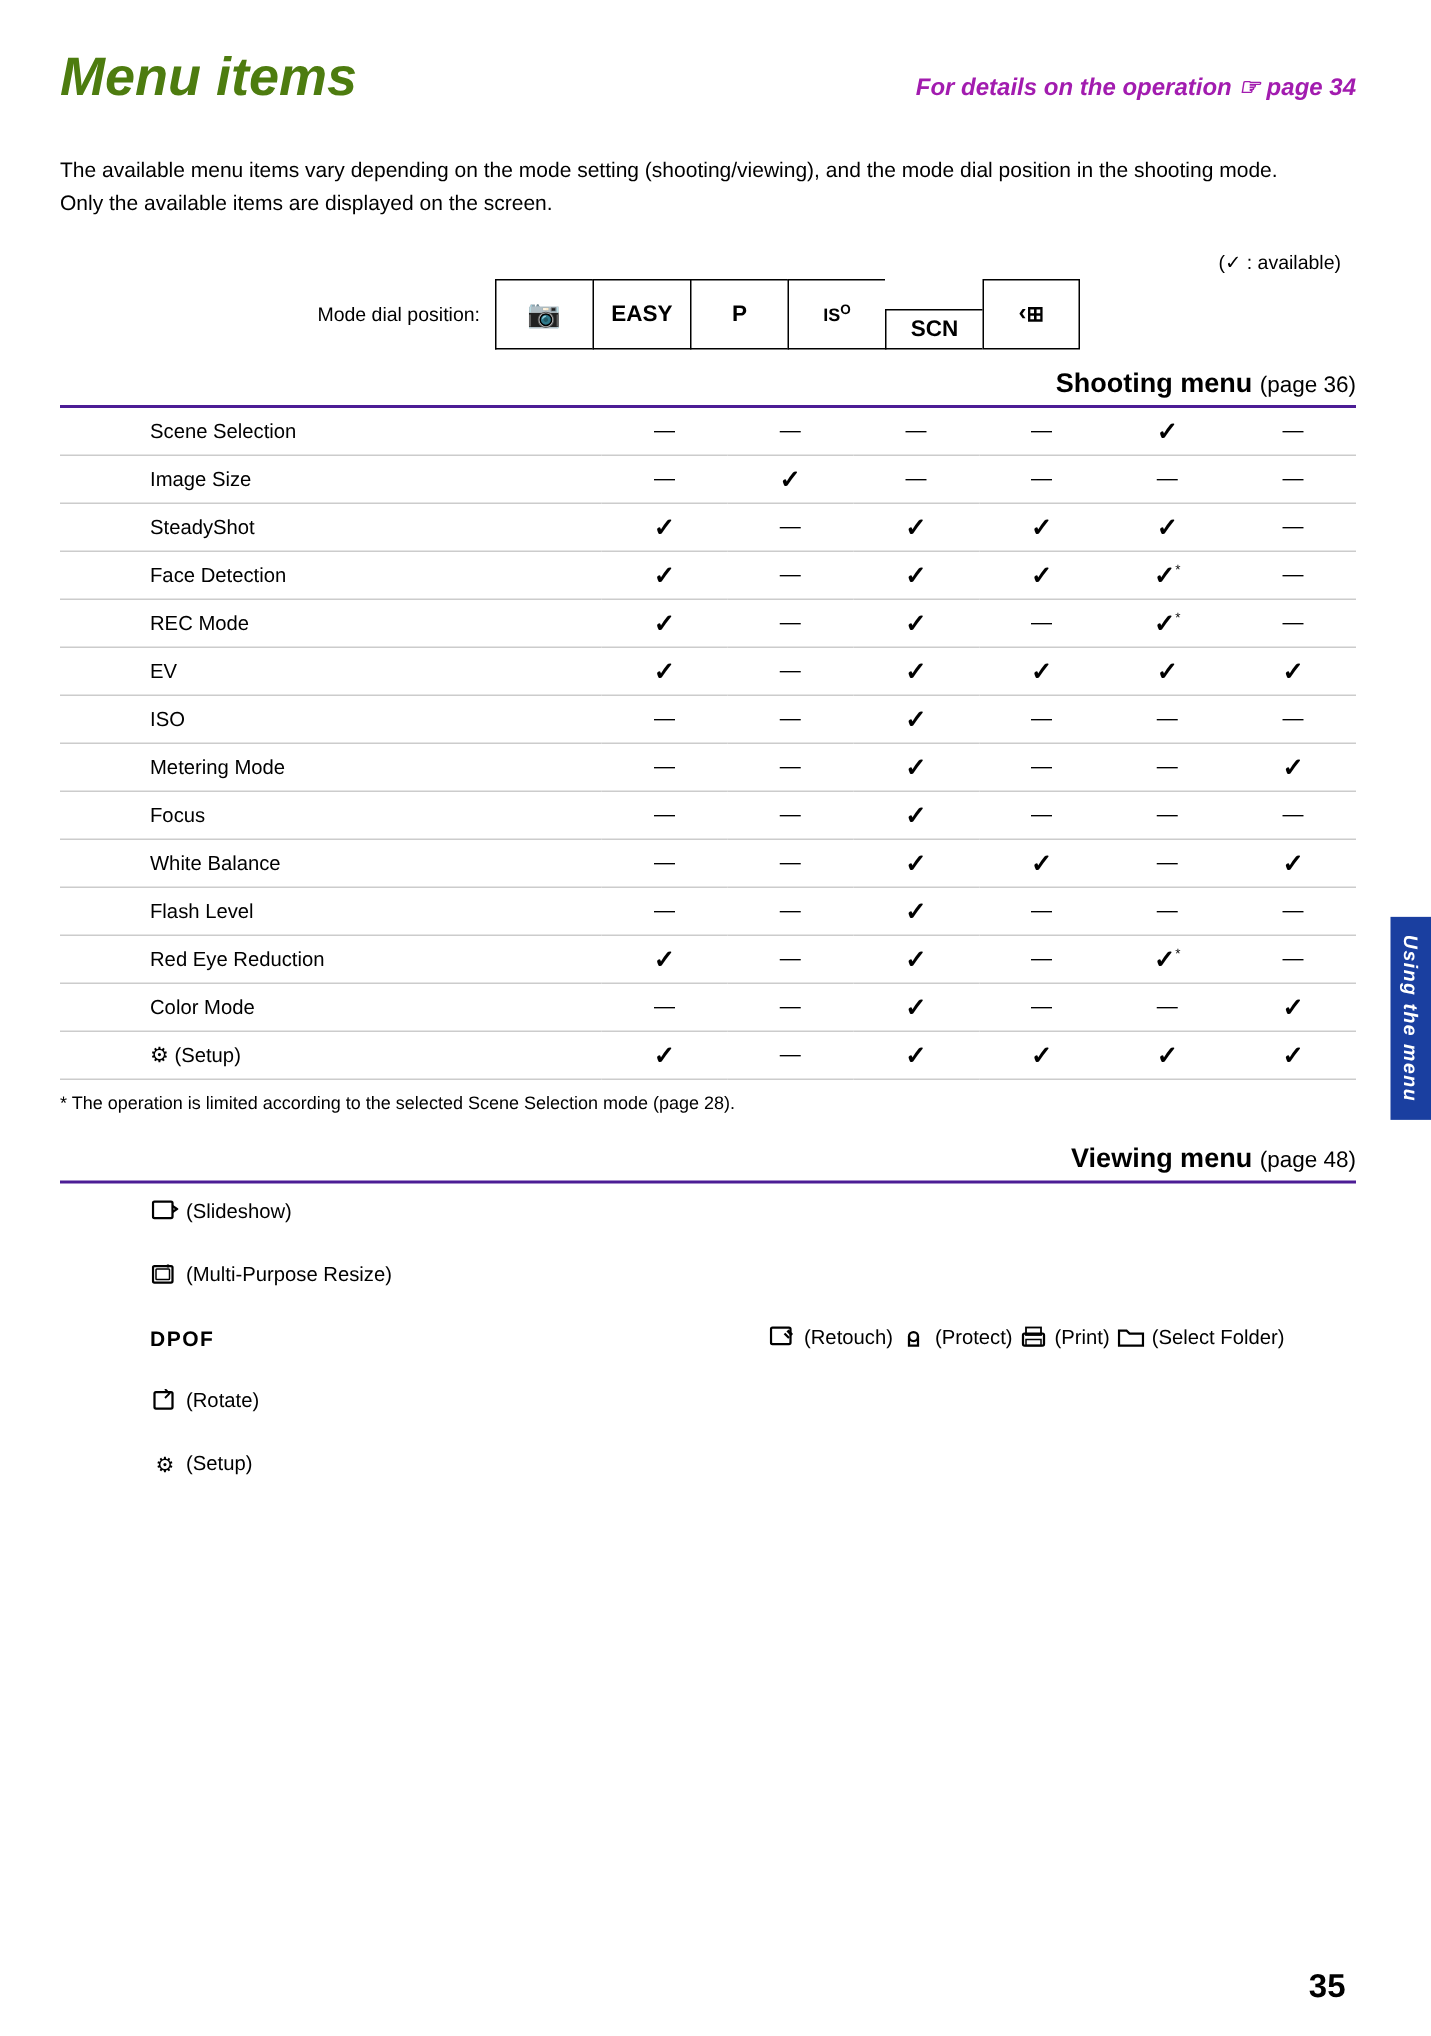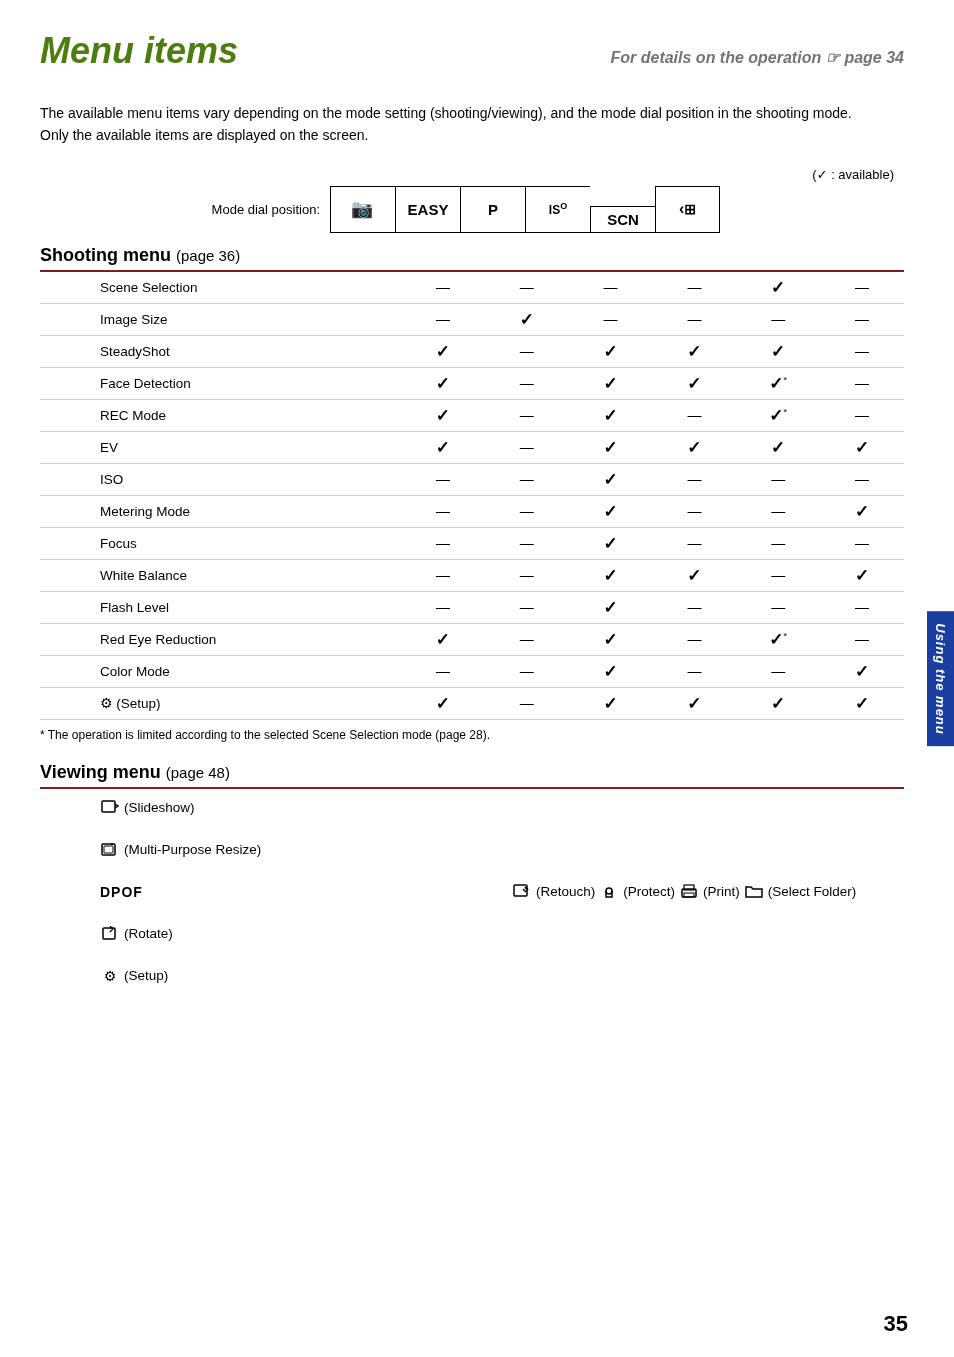--- a/index.html
+++ b/index.html
@@ -27,21 +27,21 @@
       padding: 12px 6px;
       font-size: 13px;
       font-style: italic;
       font-weight: bold;
       letter-spacing: 1px;
     }
 
     .page-number {
       position: absolute;
       bottom: 20px;
-      right: 46px;
+      right: 57px;
       font-size: 22px;
       font-weight: bold;
     }
 
     
     .header {
       display: flex;
       align-items: baseline;
       margin-bottom: 30px;
     }
@@ -51,21 +51,21 @@
       font-weight: 900;
       font-style: italic;
       color: #4d7c0f;
       margin-right: 30px;
     }
 
     .page-subtitle {
       font-size: 16px;
       font-weight: bold;
       font-style: italic;
-      color: #737373;
+      color: #a21caf;
       margin-left: auto;
     }
 
     .intro-text {
       font-size: 14px;
       line-height: 1.6;
       margin-bottom: 20px;
       max-width: 820px;
     }
 
@@ -110,22 +110,23 @@
     }
     .mode-col-header:last-child {
       border-right: 1.5px solid #000;
     }
 
     
     .section-header {
       font-size: 18px;
       font-weight: bold;
       margin: 12px 0 0 0;
-      border-bottom: 2px solid #7f1d1d;
+      border-bottom: 2px solid #4c1d95;
       padding-bottom: 4px;
+      text-align: right;
     }
 
     .section-header .page-ref {
       font-weight: normal;
       font-size: 15px;
     }
 
     
     .menu-table {
       width: 100%;

